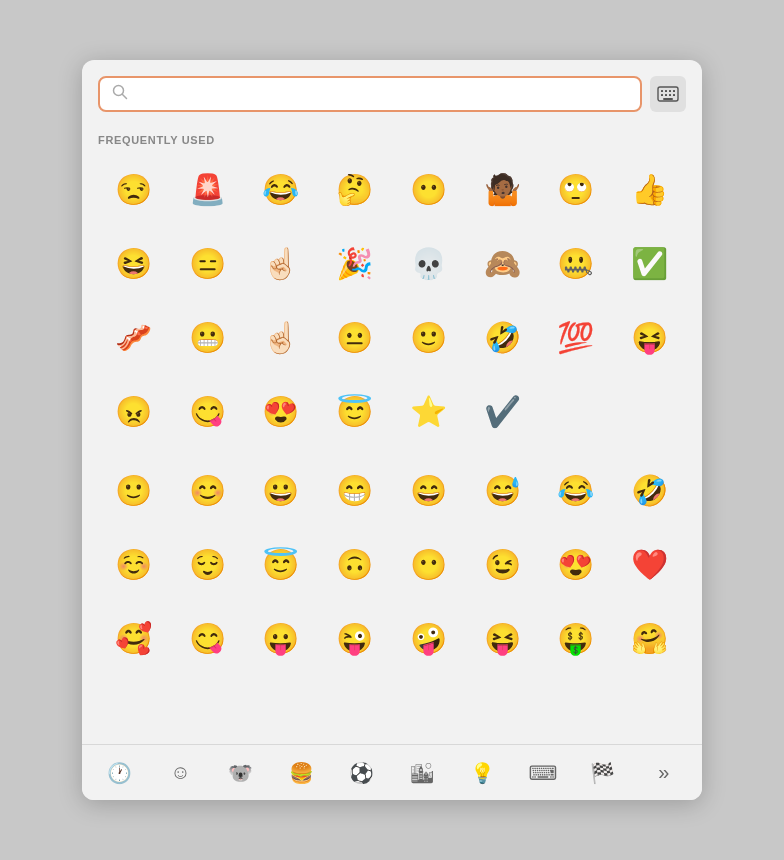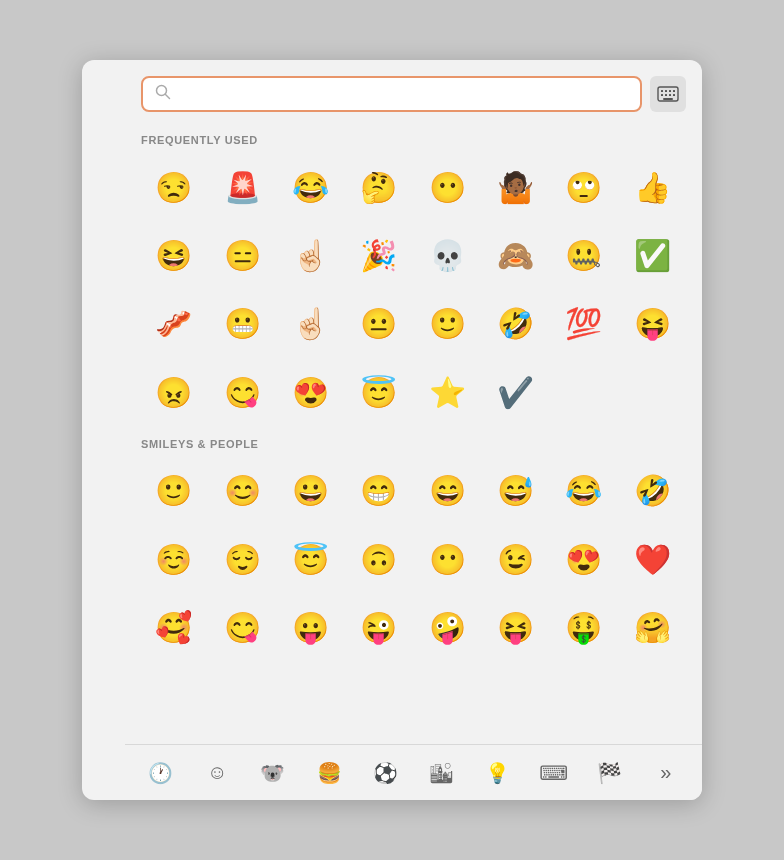--- a/index.html
+++ b/index.html
@@ -14,21 +14,20 @@
     }
     .picker {
       background: #f2f2f2;
       border-radius: 12px;
       width: 620px;
       height: 740px;
       box-shadow: 0 4px 24px rgba(0,0,0,0.22);
       display: flex;
       flex-direction: column;
       overflow: hidden;
-      padding-left: 43px;
     }
     .search-bar {
       padding: 16px 16px 10px 16px;
       display: flex;
       align-items: center;
       gap: 8px;
     }
     .search-input-wrap {
       flex: 1;
       display: flex;
@@ -177,21 +176,20 @@
         <div class="emoji-cell">🤣</div>
         <div class="emoji-cell">💯</div>
         <div class="emoji-cell">😝</div>
         <div class="emoji-cell">😠</div>
         <div class="emoji-cell">😋</div>
         <div class="emoji-cell">😍</div>
         <div class="emoji-cell">😇</div>
         <div class="emoji-cell">⭐</div>
         <div class="emoji-cell">✔️</div>
       </div>
-      <div class="section-label">SMILEYS &amp; PEOPLE</div>
       <div class="emoji-grid">
         <div class="emoji-cell">🙂</div>
         <div class="emoji-cell">😊</div>
         <div class="emoji-cell">😀</div>
         <div class="emoji-cell">😁</div>
         <div class="emoji-cell">😄</div>
         <div class="emoji-cell">😅</div>
         <div class="emoji-cell">😂</div>
         <div class="emoji-cell">🤣</div>
         <div class="emoji-cell">☺️</div>

